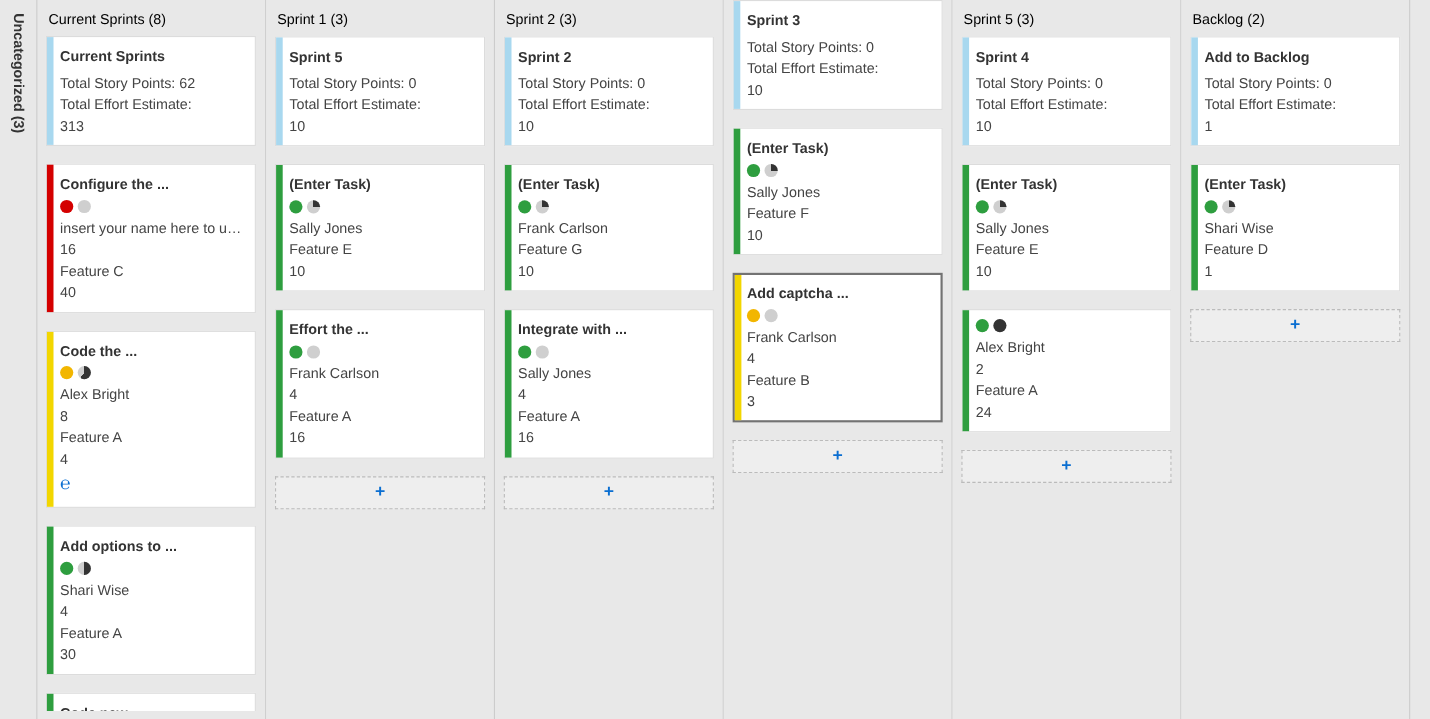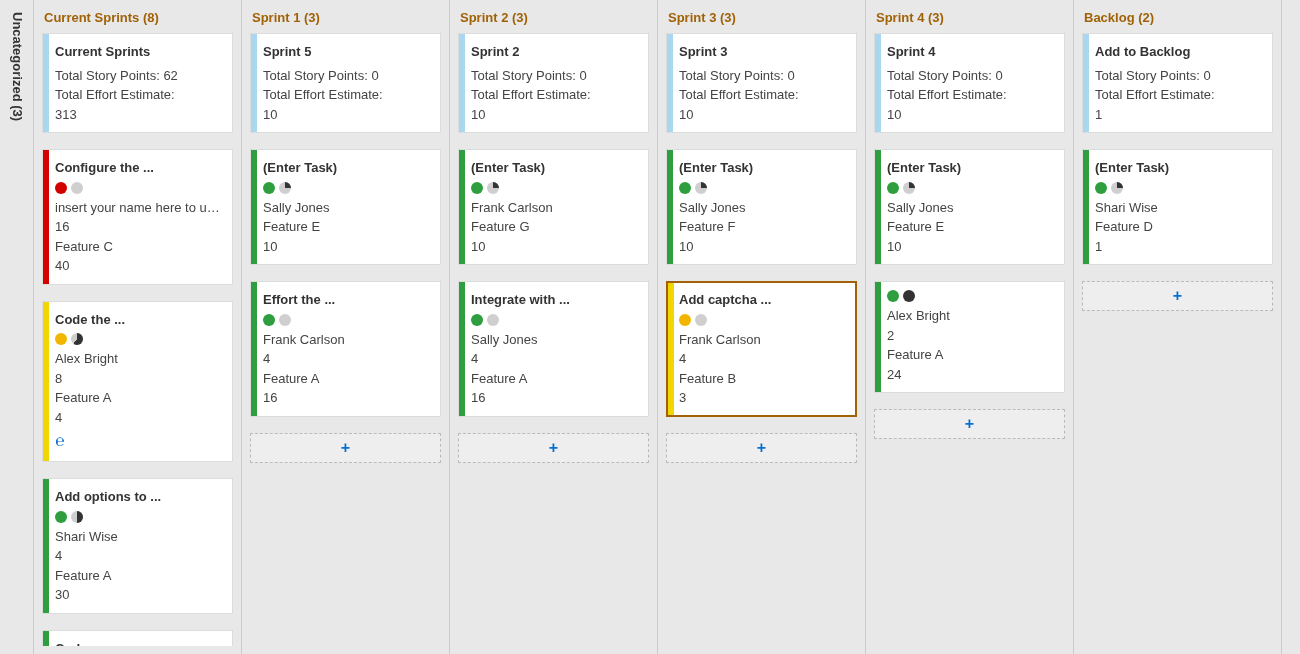--- a/index.html
+++ b/index.html
@@ -40,42 +40,42 @@
     width: 208px;
     border-right: 1px solid #ccc;
     background: #e8e8e8;
     padding: 0 0 8px 0;
     display: flex;
     flex-direction: column;
     overflow: hidden;
   }
   .col-header {
     padding: 10px 10px 8px 10px;
-    font-weight: bold;
-    color: #a16207;
+    font-weight: normal;
+    color: #000000;
     cursor: pointer;
   }
   .col-body {
     flex: 1;
     padding: 0 8px 0 8px;
     overflow-y: auto;
     display: flex;
     flex-direction: column;
     gap: 16px;
   }
   .card {
     background: #fff;
     border: 1px solid #dcdcdc;
     position: relative;
     padding: 8px 8px 8px 12px;
     line-height: 1.5;
     cursor: pointer;
   }
   .card.selected {
-    border: 2px solid #a16207;
+    border: 2px solid #737373;
     padding: 7px 7px 7px 11px;
   }
   .card::before {
     content: "";
     position: absolute;
     left: 0; top: 0; bottom: 0;
     width: 6px;
     background: var(--stripe, #ccc);
   }
   .card-title {
@@ -252,21 +252,20 @@
             </div>
             <div class="card-row">Sally Jones</div>
             <div class="card-row">4</div>
             <div class="card-row">Feature A</div>
             <div class="card-row">16</div>
           </div>
           <div class="addcard">+</div>
         </div>
       </div>
       <div class="column">
-        <div class="col-header">Sprint 3 (3)</div>
         <div class="col-body">
           <div class="card" style="--stripe:#a8d8ef">
             <div class="card-title">Sprint 3</div>
             <div class="card-row">Total Story Points: 0</div>
             <div class="card-row">Total Effort Estimate:</div>
             <div class="card-row">10</div>
           </div>
           <div class="card" style="--stripe:#2e9e3f">
             <div class="card-title">(Enter Task)</div>
             <div class="dots">
@@ -285,21 +284,21 @@
             </div>
             <div class="card-row">Frank Carlson</div>
             <div class="card-row">4</div>
             <div class="card-row">Feature B</div>
             <div class="card-row">3</div>
           </div>
           <div class="addcard">+</div>
         </div>
       </div>
       <div class="column">
-        <div class="col-header">Sprint 4 (3)</div>
+        <div class="col-header">Sprint 5 (3)</div>
         <div class="col-body">
           <div class="card" style="--stripe:#a8d8ef">
             <div class="card-title">Sprint 4</div>
             <div class="card-row">Total Story Points: 0</div>
             <div class="card-row">Total Effort Estimate:</div>
             <div class="card-row">10</div>
           </div>
           <div class="card" style="--stripe:#2e9e3f">
             <div class="card-title">(Enter Task)</div>
             <div class="dots">

